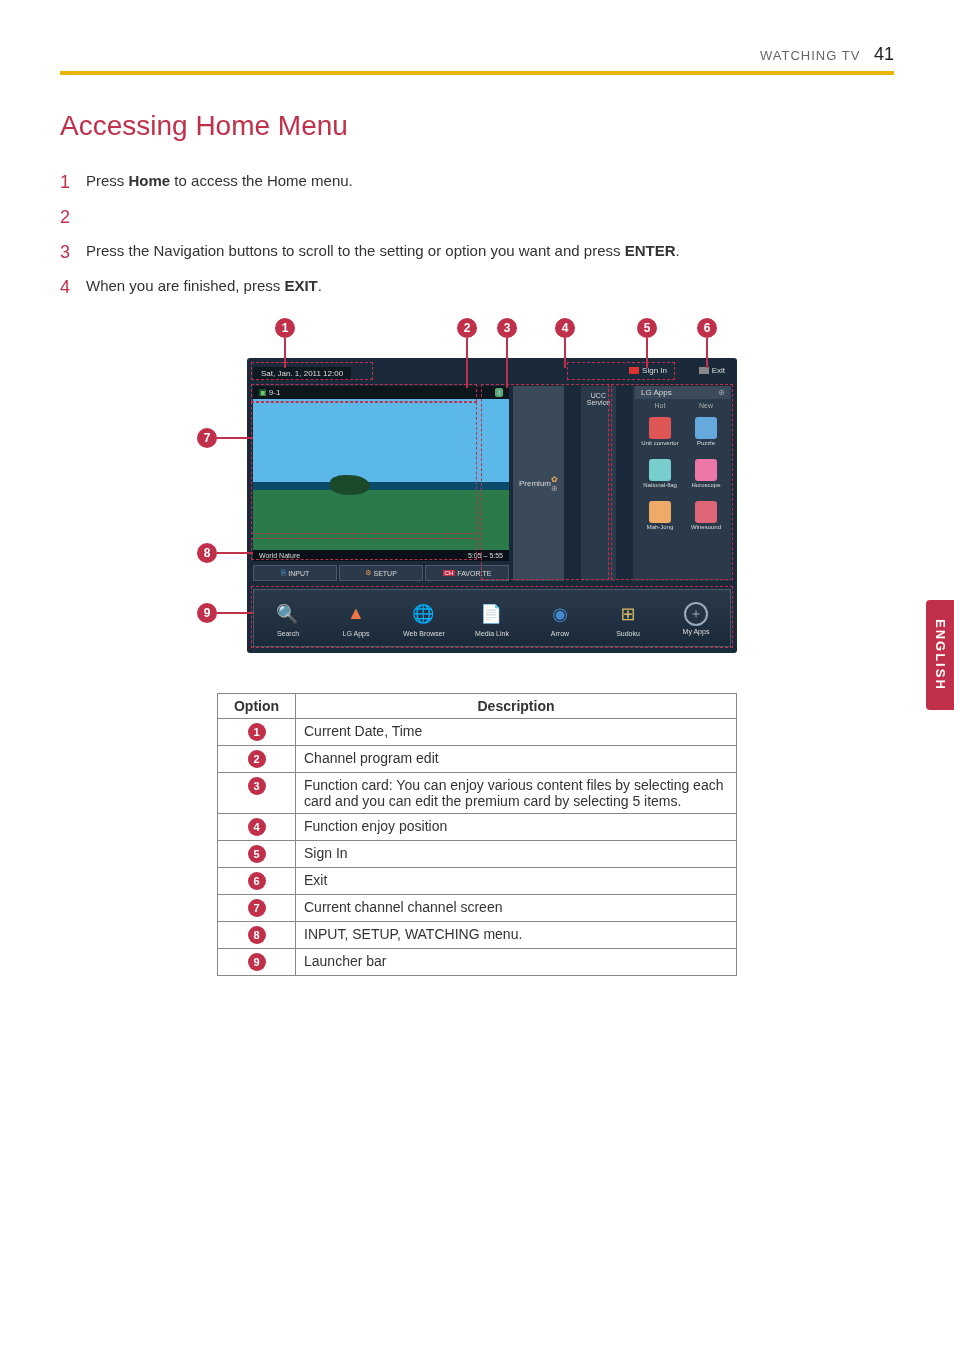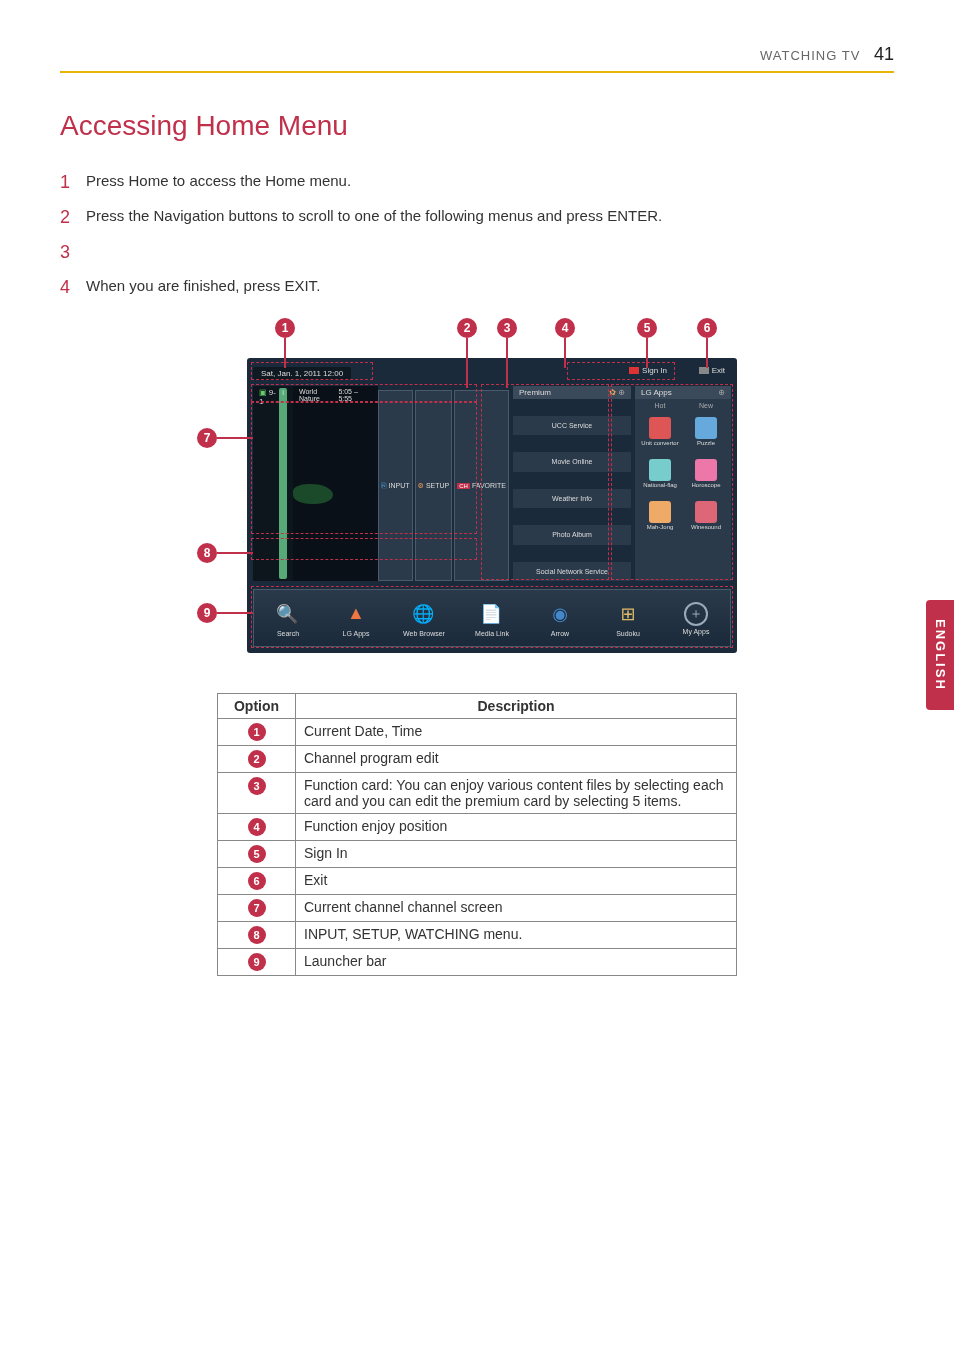--- a/index.html
+++ b/index.html
@@ -9,56 +9,56 @@
     height: 1348px;
     background: #fff;
     position: relative;
     color: #333;
   }
   .page-header {
     position: absolute;
     top: 44px;
     left: 60px;
     right: 60px;
-    border-bottom: 2px solid #eab308;
+    border-bottom: 4px solid #eab308;
     padding-bottom: 6px;
     text-align: right;
     font-size: 13px;
     color: #666;
   }
   .page-header .sec { letter-spacing: 1px; }
   .page-header .pn { font-size: 18px; color: #222; margin-left: 10px; }
   .content { position: absolute; top: 110px; left: 60px; right: 60px; }
   h1 { color: #c0304a; font-size: 28px; font-weight: normal; margin-bottom: 30px; }
   ol.steps { list-style: none; padding-left: 0; }
   ol.steps li { margin-bottom: 14px; font-size: 15px; color: #333; display: flex; }
   ol.steps li .num { color: #c0304a; font-size: 18px; width: 26px; flex-shrink: 0; }
-  ol.steps li .txt b { font-weight: normal; }
+  ol.steps li .txt b { font-weight: bold; }
 
   .diagram-wrap { position: relative; width: 600px; margin: 60px auto 40px; }
   .callout { position: absolute; width: 20px; height: 20px; border-radius: 50%; background: #c0304a; color: #fff; font-size: 12px; font-weight: bold; display: flex; align-items: center; justify-content: center; z-index: 20; }
   .callout-line { position: absolute; background: #c0304a; z-index: 15; }
 
   .tv-ui { position: relative; width: 490px; height: 295px; margin-left: 70px; background: #1a2a3a; border-radius: 3px; overflow: hidden; font-size: 9px; color: #ddd; }
   .dash-box { position: absolute; border: 1.5px dashed #c0304a; z-index: 10; pointer-events: none; }
   .tv-top { position: absolute; top: 6px; left: 6px; right: 6px; height: 18px; display: flex; align-items: center; }
   .tv-date { background: rgba(0,0,0,0.4); padding: 2px 8px; border-radius: 2px; font-size: 8px; }
   .tv-signin { position: absolute; right: 64px; top: 2px; display: flex; align-items: center; gap: 3px; font-size: 8px; }
   .tv-signin .reddot { width: 10px; height: 7px; background: #d33; display: inline-block; }
   .tv-exit { position: absolute; right: 6px; top: 2px; display: flex; align-items: center; gap: 3px; font-size: 8px; }
   .tv-exit .greydot { width: 10px; height: 7px; background: #888; display: inline-block; }
   .tv-main { position: absolute; top: 28px; left: 6px; right: 6px; bottom: 72px; display: flex; gap: 4px; }
-  .col-video { width: 256px; display: flex; flex-direction: row; }
+  .col-video { width: 256px; display: flex; flex-direction: column; }
   .video-ch { background: rgba(0,0,0,0.5); padding: 2px 6px; font-size: 8px; display: flex; justify-content: space-between; }
   .video-img { flex: 1; background: linear-gradient(to bottom, #5bb8e8 0%, #5bb8e8 55%, #0a4a6a 55%, #0a4a6a 60%, #2a7a4a 60%, #2a7a4a 100%); position: relative; }
   .video-img::after { content: ''; position: absolute; left: 30%; top: 50%; width: 40px; height: 20px; background: #1a4a2a; border-radius: 40% 60% 50% 50%; }
   .video-caption { background: rgba(0,0,0,0.6); padding: 2px 6px; font-size: 7px; display: flex; justify-content: space-between; }
   .video-btns { display: flex; margin-top: 4px; gap: 2px; }
   .vbtn { flex: 1; background: #2a3a4a; border: 1px solid #4a5a6a; text-align: center; padding: 3px 2px; font-size: 7px; display: flex; align-items: center; justify-content: center; gap: 2px; }
-  .col-premium { width: 118px; display: flex; flex-direction: column; gap: 17px; }
+  .col-premium { width: 118px; display: flex; flex-direction: row; gap: 17px; }
   .card-head { background: #3a4a5a; padding: 2px 6px; font-size: 8px; display: flex; justify-content: space-between; align-items: center; }
   .premium-item { background: #2a3a4a; padding: 6px 6px; font-size: 7px; text-align: center; flex: 1; }
   .col-apps { flex: 1; display: flex; flex-direction: column; }
   .apps-grid { flex: 1; display: grid; grid-template-columns: 1fr 1fr; grid-template-rows: auto repeat(4,1fr); gap: 2px; background: #2a3a4a; padding: 3px; }
   .apps-hdr { font-size: 7px; text-align: center; color: #aaa; }
   .app-tile { display: flex; flex-direction: column; align-items: center; justify-content: center; font-size: 6px; gap: 1px; }
   .app-ico { width: 22px; height: 22px; border-radius: 3px; }
   .launcher { position: absolute; bottom: 6px; left: 6px; right: 6px; height: 58px; background: linear-gradient(#2a3a4a,#1a2a3a); border: 1px solid #4a5a6a; display: flex; }
   .launch-item { flex: 1; display: flex; flex-direction: column; align-items: center; justify-content: center; gap: 2px; font-size: 7px; }
   .launch-ico { width: 28px; height: 28px; display: flex; align-items: center; justify-content: center; font-size: 18px; }
@@ -82,24 +82,24 @@
 <div class="content">
   <h1>Accessing Home Menu</h1>
 
   <ol class="steps">
     <li>
         <span class="num">1</span>
         <span class="txt"><span>Press </span><b>Home</b><span> to access the Home menu.</span></span>
       </li>
     <li>
         <span class="num">2</span>
-        <span class="txt"><span>Press the Navigation buttons to scroll to one of the following menus and press </span><b>ENTER</b><span>.</span></span>
       </li>
     <li>
         <span class="num">3</span>
+        <span class="txt"><span>Press the Navigation buttons to scroll to the setting or option you want and press </span><b>ENTER</b><span>.</span></span>
       </li>
     <li>
         <span class="num">4</span>
         <span class="txt"><span>When you are finished, press </span><b>EXIT</b><span>.</span></span>
       </li>
   </ol>
 
   <div class="diagram-wrap">
 
     <div class="callout" style="left:98px; top:-40px;">1</div>

